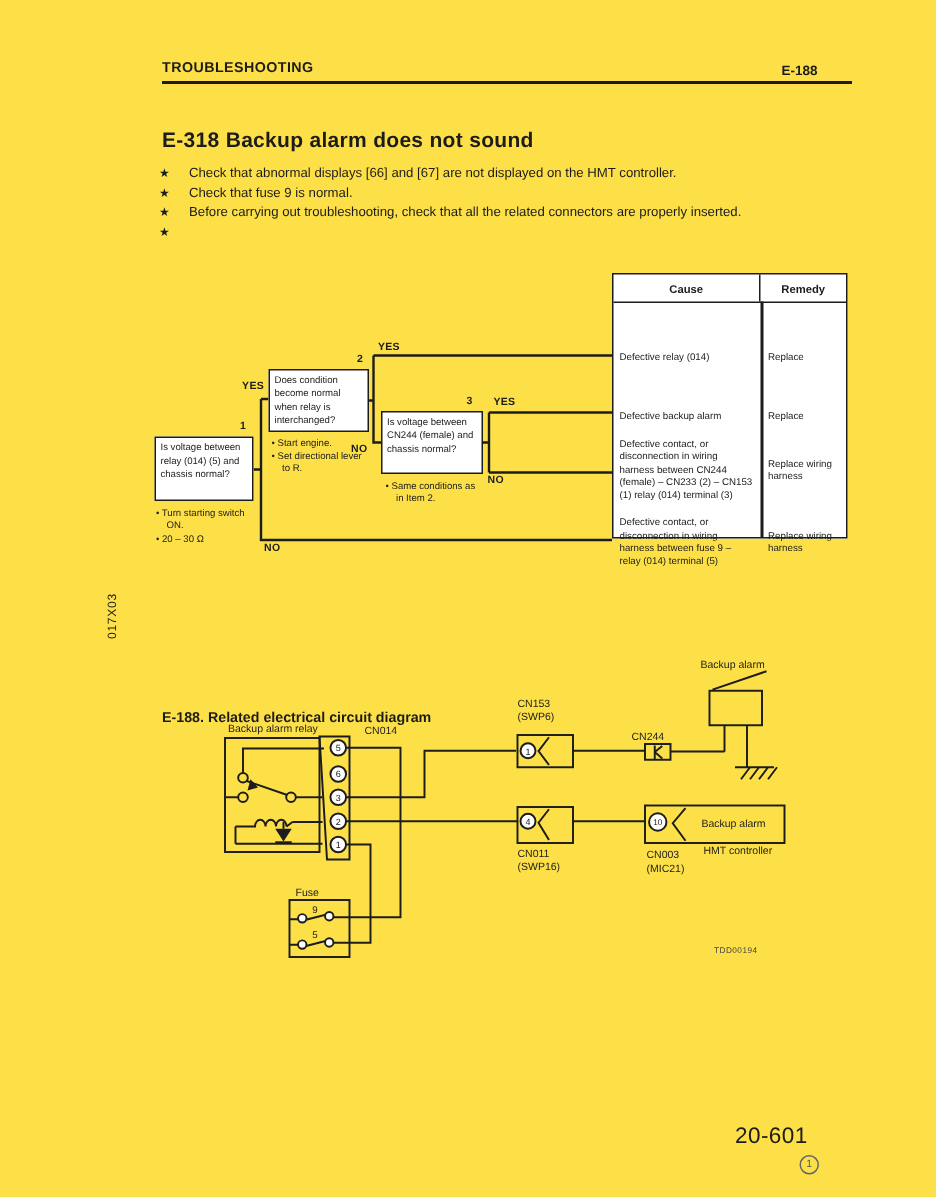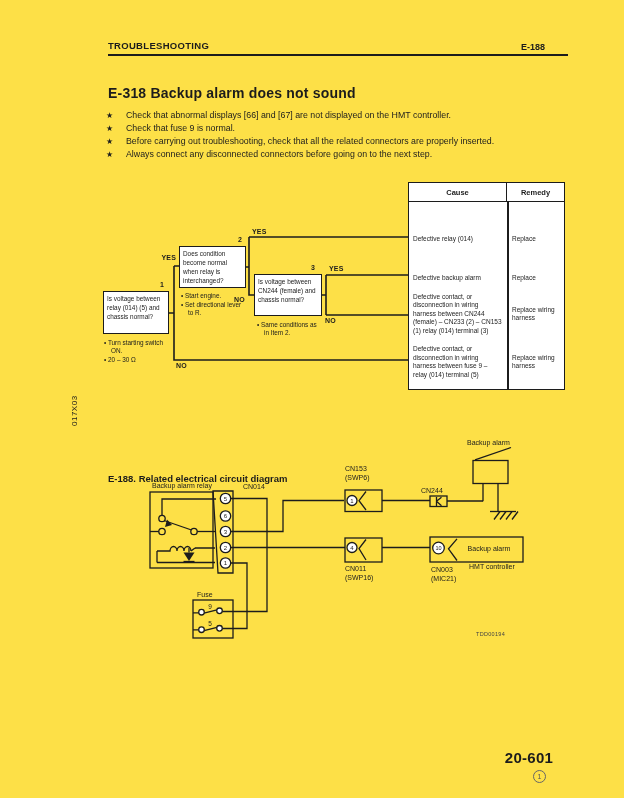--- a/index.html
+++ b/index.html
@@ -18,36 +18,36 @@
   .bullet{display:flex;font-size:8.8px;line-height:13px;}
   .bullet .star{width:20px;font-size:8px;flex:0 0 20px;}
   
   .fbox{border:1.5px solid #1c1c1c;background:#fff;font-size:6.4px;line-height:9px;
         padding:2px 2px 1px 3px;box-sizing:border-box;}
   .fnum{font-size:7px;font-weight:bold;}
   .yn{font-size:7px;font-weight:bold;letter-spacing:.2px;}
   .notes{font-size:6.4px;line-height:8px;}
   .notes .note{padding-left:7px;text-indent:-7px;margin-top:1px;}
   
-  .ctable{left:408px;top:182px;width:157px;height:208px;border:1.5px solid #1c1c1c;
+  .ctable{left:408px;top:182px;width:157px;height:177px;border:1.5px solid #1c1c1c;
           box-sizing:border-box;background:#fff;}
   .ctable .thead{display:flex;height:18px;border-bottom:1.5px solid #1c1c1c;}
   .ctable .th{font-size:7.5px;font-weight:bold;display:flex;align-items:center;justify-content:center;box-sizing:border-box;}
   .ctable .th.cause{width:98px;border-right:1.5px solid #1c1c1c;}
   .ctable .th.remedy{flex:1;}
   .ctable .vdiv{position:absolute;left:98px;top:18px;bottom:0;width:1.5px;background:#1c1c1c;}
   .trow{position:absolute;left:0;width:100%;display:flex;align-items:center;}
   .trow .tc{width:98px;box-sizing:border-box;padding:0 4px 0 4px;font-size:6.5px;line-height:8.5px;}
   .trow .tr2{width:55px;box-sizing:border-box;padding-left:5px;font-size:6.5px;line-height:8.5px;}
   
   .side-code{left:70px;top:382px;height:44px;writing-mode:vertical-rl;transform:rotate(180deg);
              font-size:8px;letter-spacing:.5px;}
   .circ-title{left:108px;top:434px;font-size:9.5px;font-weight:bold;margin-top:39px;}
   .fig-code{left:476px;top:631px;font-size:5.5px;color:#444;letter-spacing:.3px;}
-  .pageno{left:490px;top:749px;width:78px;text-align:center;font-size:15px;font-weight:700;letter-spacing:.3px;}
+  .pageno{left:490px;top:749px;width:78px;text-align:left;font-size:15px;font-weight:400;letter-spacing:.3px;}
   .pageno-note{left:533px;top:770px;width:11px;height:11px;border:1px solid #666;border-radius:50%;
                font-size:7px;line-height:11px;text-align:center;color:#555;}
   svg text{font-family:"Liberation Sans",sans-serif;fill:#1c1c1c;}
 </style>
 </head>
 <body>
 
 <div class="page">
 
   <div class="abs hdr-left">TROUBLESHOOTING</div>
@@ -63,21 +63,20 @@
     <div class="bullet">
       <span class="star">★</span>
       <span>Check that fuse 9 is normal.</span>
       </div>
     <div class="bullet">
       <span class="star">★</span>
       <span>Before carrying out troubleshooting, check that all the related connectors are properly inserted.</span>
       </div>
     <div class="bullet">
       <span class="star">★</span>
-      <span>Always connect any disconnected connectors before going on to the next step.</span>
       </div>
   </div>
 
   <svg class="abs" style="left:0;top:0;width:624px;height:798px;" viewBox="0 0 624 798">
 
     <g stroke="#1c1c1c" stroke-width="1.6" fill="none">
       <path d="M169,313 H174 M174,266 V360 H408 M174,266 H179"></path>
       <path d="M246,267 H249 M249,237 V295 H254 M249,237 H408"></path>
       <path d="M322,295 H326 M326,275 V315 M326,275 H408 M326,315 H408"></path>
     </g>

